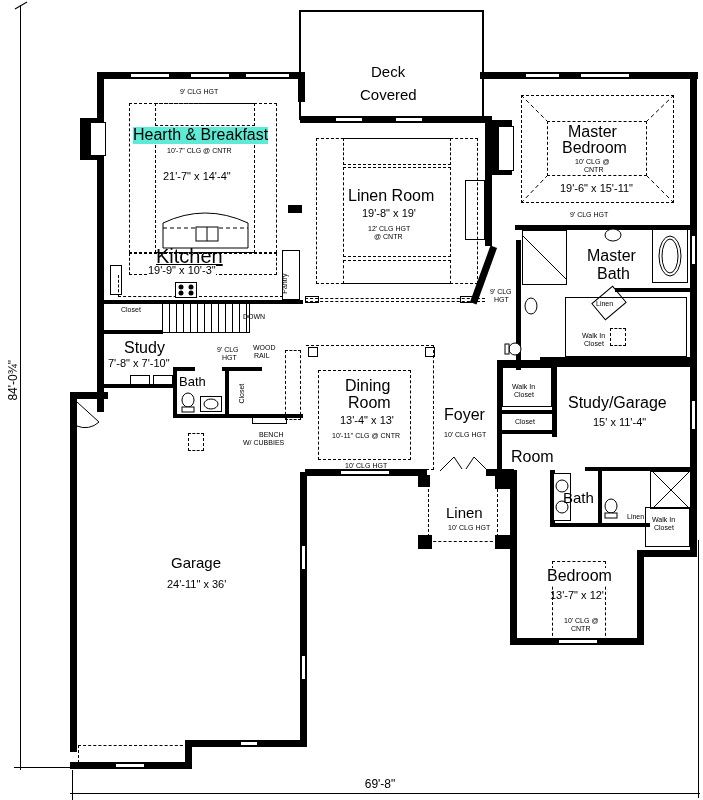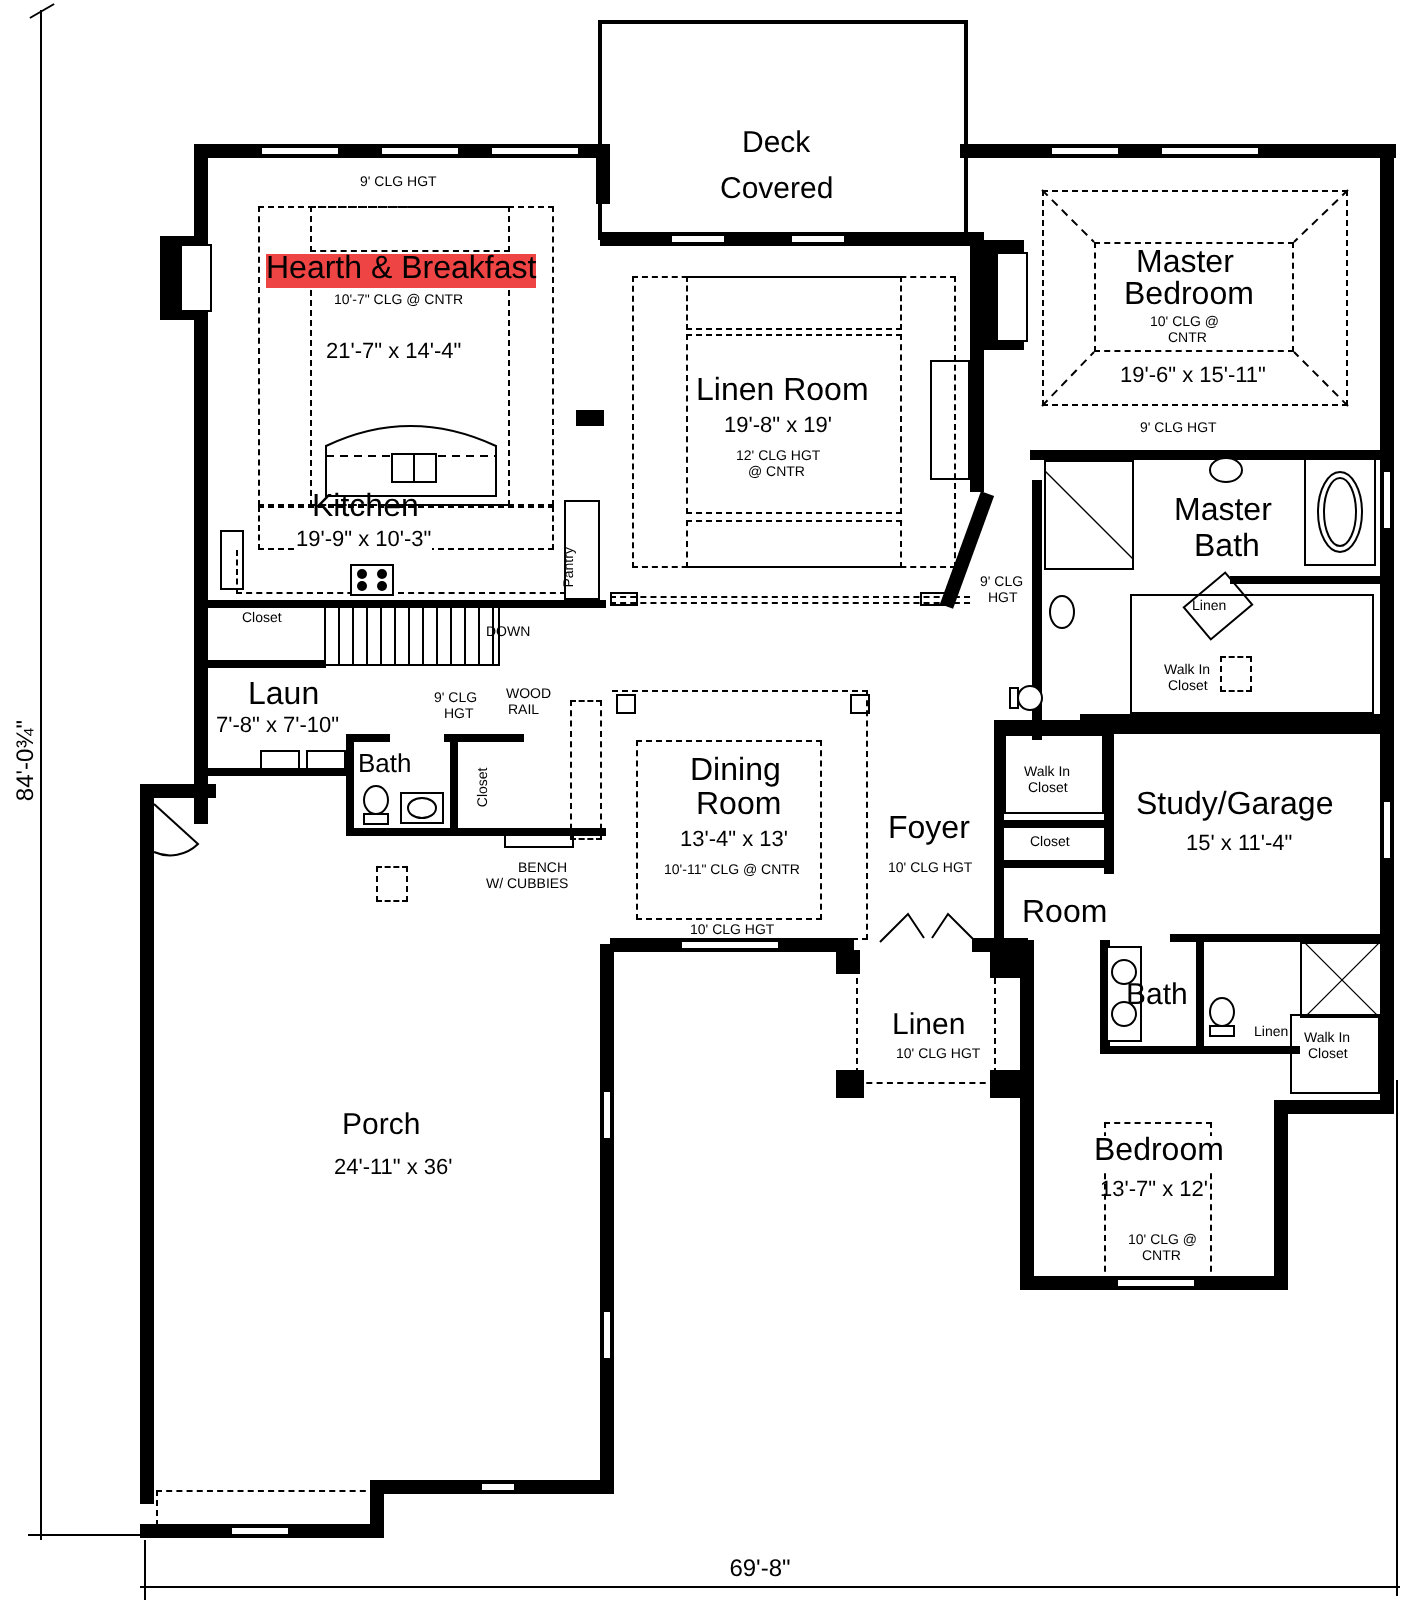--- a/index.html
+++ b/index.html
@@ -106,21 +106,21 @@
 <div class="lbl tiny" style="left:253px;top:344px;">WOOD</div>
 <div class="lbl tiny" style="left:254px;top:352px;">RAIL</div>
 <div class="lbl tiny" style="left:217px;top:346px;">9' CLG</div>
 <div class="lbl tiny" style="left:222px;top:354px;">HGT</div>
 
 <div class="w" style="left:103px;top:330px;width:60px;height:4px;"></div>
 <div class="lbl tiny" style="left:121px;top:306px;">Closet</div>
 <div class="w" style="left:97px;top:384px;width:80px;height:4px;"></div>
 <div class="thin" style="left:130px;top:375px;width:20px;height:12px;"></div>
 <div class="thin" style="left:153px;top:375px;width:20px;height:12px;"></div>
-<div class="lbl room" style="left:124px;top:340px;font-size:16px;">Laun</div>
+<div class="lbl room" style="left:124px;top:340px;font-size:16px;">Study</div>
 <div class="lbl dim" style="left:108px;top:358px;">7'-8" x 7'-10"</div>
 
 <div class="w" style="left:173px;top:367px;width:4px;height:50px;"></div>
 <div class="w" style="left:173px;top:414px;width:130px;height:4px;"></div>
 <div class="w" style="left:225px;top:367px;width:4px;height:50px;"></div>
 <div class="w" style="left:173px;top:367px;width:22px;height:4px;"></div>
 <div class="w" style="left:222px;top:367px;width:40px;height:4px;"></div>
 <div class="lbl dim" style="left:179px;top:375px;font-size:13px;">Bath</div>
 <svg style="left:180px;top:393px;" width="16" height="20">
   <ellipse cx="8" cy="7" rx="6" ry="7" fill="#fff" stroke="#000"></ellipse>
@@ -225,24 +225,24 @@
 <div class="dash" style="left:118px;top:275px;width:165px;height:22px;border-top:none;border-right:none;"></div>
 <svg style="left:175px;top:282px;" width="22" height="16">
   <rect x="0.5" y="0.5" width="21" height="15" fill="#fff" stroke="#000"></rect>
   <circle cx="6" cy="5" r="2.5" fill="#000"></circle>
   <circle cx="16" cy="5" r="2.5" fill="#000"></circle>
   <circle cx="6" cy="11" r="2.5" fill="#000"></circle>
   <circle cx="16" cy="11" r="2.5" fill="#000"></circle>
 </svg>
 
 <div class="lbl tiny" style="left:180px;top:88px;">9' CLG HGT</div>
-<div class="lbl" style="left:133px;top:127px;font-size:16px;background:#ef4444;">Hearth &amp; Breakfast</div>
+<div class="lbl" style="left:133px;top:127px;font-size:16px;background:#5eead4;">Hearth &amp; Breakfast</div>
 <div class="lbl tiny" style="left:167px;top:147px;">10'-7" CLG @ CNTR</div>
 <div class="lbl dim" style="left:163px;top:171px;">21'-7" x 14'-4"</div>
-<div class="lbl" style="left:156px;top:246px;font-size:16px;">Kitchen</div>
+<div class="lbl" style="left:156px;top:246px;font-size:20px;text-decoration:underline;">Kitchen</div>
 <div class="lbl dim" style="left:148px;top:265px;background:#fff;">19'-9" x 10'-3"</div>
 
 <div class="dash" style="left:316px;top:138px;width:162px;height:146px;"></div>
 <div class="dash" style="left:343px;top:138px;width:108px;height:27px;"></div>
 <div class="dash" style="left:343px;top:167px;width:108px;height:90px;"></div>
 <div class="dash" style="left:343px;top:260px;width:108px;height:24px;"></div>
 <div class="lbl" style="left:348px;top:188px;font-size:16px;background:#fff;">Linen Room</div>
 <div class="lbl dim" style="left:362px;top:208px;">19'-8" x 19'</div>
 <div class="lbl tiny" style="left:368px;top:225px;">12' CLG HGT</div>
 <div class="lbl tiny" style="left:374px;top:233px;">@ CNTR</div>
@@ -278,14 +278,14 @@
 <div class="lbl room" style="left:446px;top:505px;">Linen</div>
 <div class="lbl tiny" style="left:448px;top:524px;">10' CLG HGT</div>
 
 <div class="dash" style="left:552px;top:561px;width:54px;height:80px;border-bottom:none;"></div>
 <div class="lbl big" style="left:547px;top:568px;background:#fff;">Bedroom</div>
 <div class="lbl dim" style="left:550px;top:590px;">13'-7" x 12'</div>
 <div class="lbl tiny" style="left:564px;top:617px;">10' CLG @</div>
 <div class="lbl tiny" style="left:571px;top:625px;">CNTR</div>
 
 <div class="dash" style="left:188px;top:433px;width:16px;height:18px;"></div>
-<div class="lbl" style="left:171px;top:555px;font-size:15px;">Porch</div>
+<div class="lbl" style="left:171px;top:555px;font-size:15px;">Garage</div>
 <div class="lbl dim" style="left:167px;top:579px;">24'-11" x 36'</div>
 
 </body></html>

